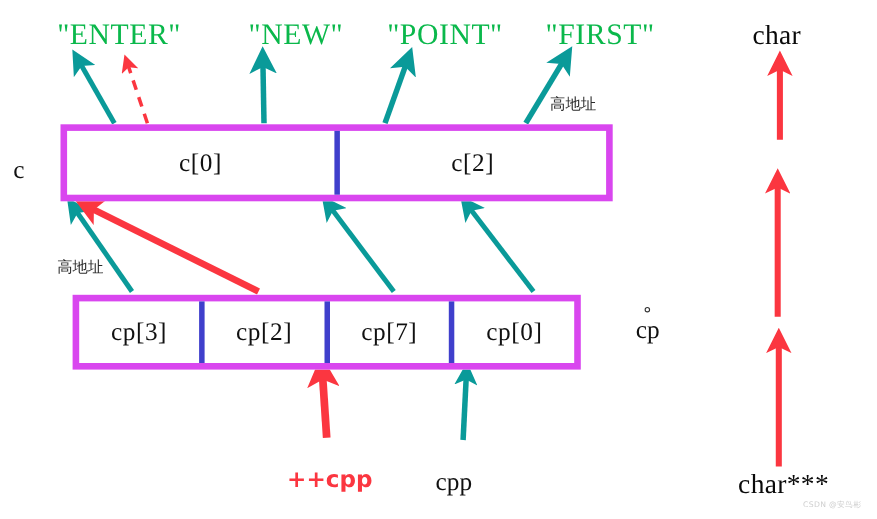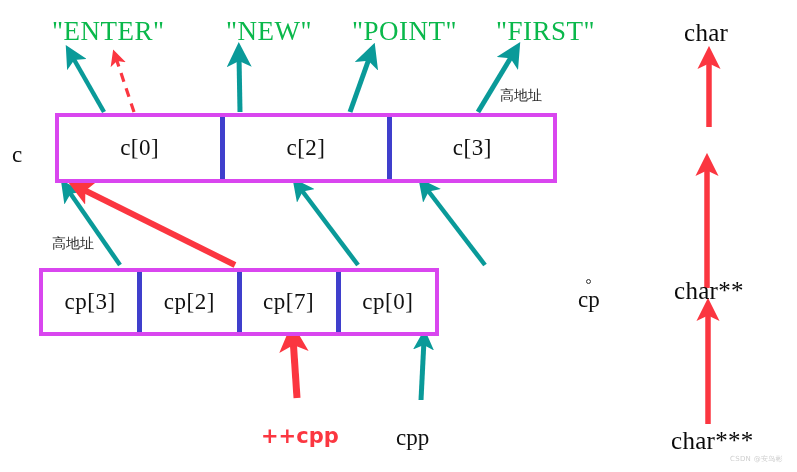--- a/index.html
+++ b/index.html
@@ -21,27 +21,27 @@
     top: 0;
     width: 797px;
     height: 472px;
     pointer-events: none;
   }
 
   
   .cell-row {
     position: absolute;
     display: flex;
-    border: 4px solid #d946ef;
+    border: 6px solid #d946ef;
     box-sizing: border-box;
     background: #ffffff;
     text-align: right;
   }
   #row-c  { left: 55px;  top: 113px; width: 502px; height: 70px; }
-  #row-cp { left: 39px;  top: 268px; width: 400px; height: 68px; }
+  #row-cp { left: 66px;  top: 268px; width: 462px; height: 68px; }
 
   .cell {
     flex: 1 1 0;
     border-right: 5px solid #3f3fcc;
     box-sizing: border-box;
     display: flex;
     align-items: center;
     justify-content: center;
     font-family: "Liberation Serif", "DejaVu Serif", serif;
     font-size: 23px;
@@ -183,39 +183,37 @@
   <div class="lbl str-lit" style="left:352px; top:18px;">"POINT"</div>
   <div class="lbl str-lit" style="left:496px; top:18px;">"FIRST"</div>
 
   <div class="lbl serif-blk" style="left:12px; top:143px;">c</div>
 
   <div class="lbl addr-cn" style="left:500px; top:88px;">高地址</div>
 
   <div id="row-c" class="cell-row">
     <div class="cell">c[0]</div>
     <div class="cell">c[2]</div>
-    <div class="cell">c[3]</div>
   </div>
 
   <div class="lbl addr-cn" style="left:52px; top:236px;">高地址</div>
 
   <div id="row-cp" class="cell-row">
     <div class="cell">cp[3]</div>
     <div class="cell">cp[2]</div>
     <div class="cell">cp[7]</div>
     <div class="cell">cp[0]</div>
   </div>
 
   <div class="lbl serif-blk" style="left:578px; top:288px;">
     <span class="cp-anno"></span>
     <span>cp</span>
   </div>
 
   <div class="lbl red-sans" style="left:261px; top:426px;">++cpp</div>
   <div class="lbl serif-blk" style="left:396px; top:426px;">cpp</div>
 
   <div class="lbl type-lbl" style="left:684px; top:20px;">char</div>
-  <div class="lbl type-lbl" style="left:674px; top:278px;">char**</div>
   <div class="lbl type-lbl" style="left:671px; top:428px;">char***</div>
 
   <div class="lbl watermark" style="left:730px; top:456px;">CSDN @安鸟彬</div>
 
 </div>
 
 </body></html>

